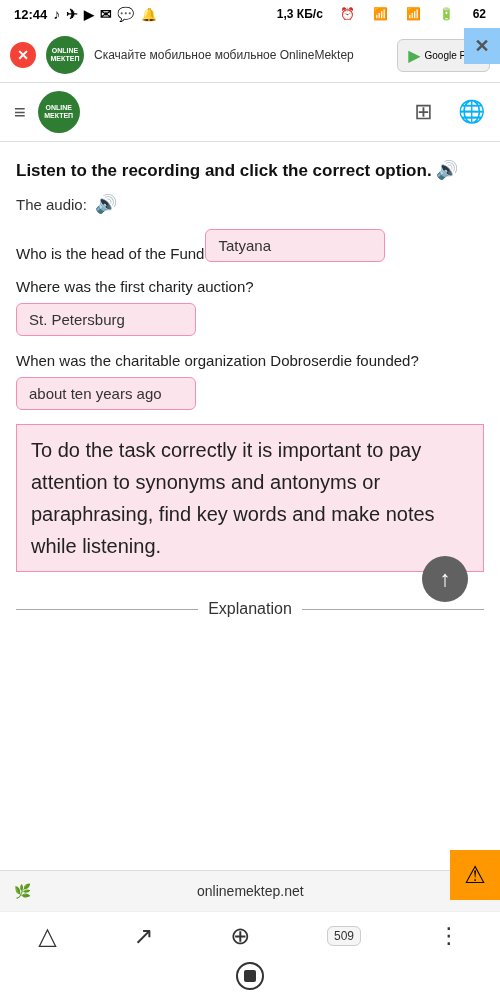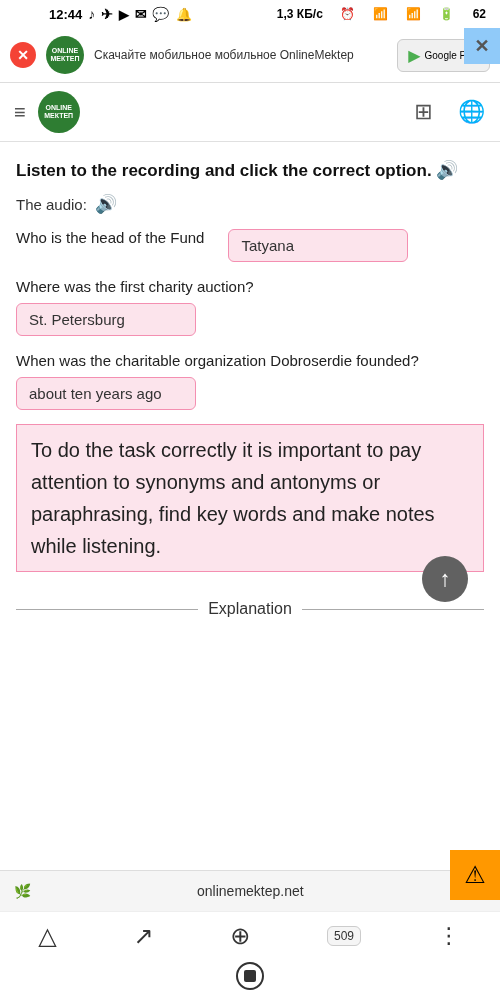--- a/index.html
+++ b/index.html
@@ -15,21 +15,21 @@
     
     .status-bar {
       background: #fff;
       display: flex;
       justify-content: space-between;
       align-items: center;
       padding: 6px 14px;
       font-size: 13px;
       font-weight: bold;
     }
-    .status-left { display: flex; align-items: center; gap: 6px; margin-left: 35px; }
+    .status-left { display: flex; align-items: center; gap: 6px; }
     .status-right { display: flex; align-items: center; gap: 18px; font-size: 12px; }
 
     
     .ad-banner {
       background: #fff;
       border-bottom: 1px solid #ddd;
       display: flex;
       align-items: center;
       padding: 8px 10px;
       gap: 10px;
@@ -247,21 +247,21 @@
       border-radius: 6px;
       padding: 2px 6px;
       font-size: 12px;
       color: #333;
     }
     .dots-icon { font-size: 22px; letter-spacing: 2px; color: #333; }
 
     
     .content-wrapper { position: relative; }
 
-    .q1-row { display: flex; align-items: flex-start; gap: 24px; margin-bottom: 14px; }
+    .q1-row { display: flex; align-items: flex-end; gap: 1px; margin-bottom: 14px; }
     .q1-text { font-size: 15px; color: #222; }
   </style>
 </head>
 <body>
 
 <div class="status-bar">
   <div class="status-left">
     <span>12:44</span>
     <span style="font-size:14px;">♪</span>
     <span style="font-size:14px;">✈</span>

